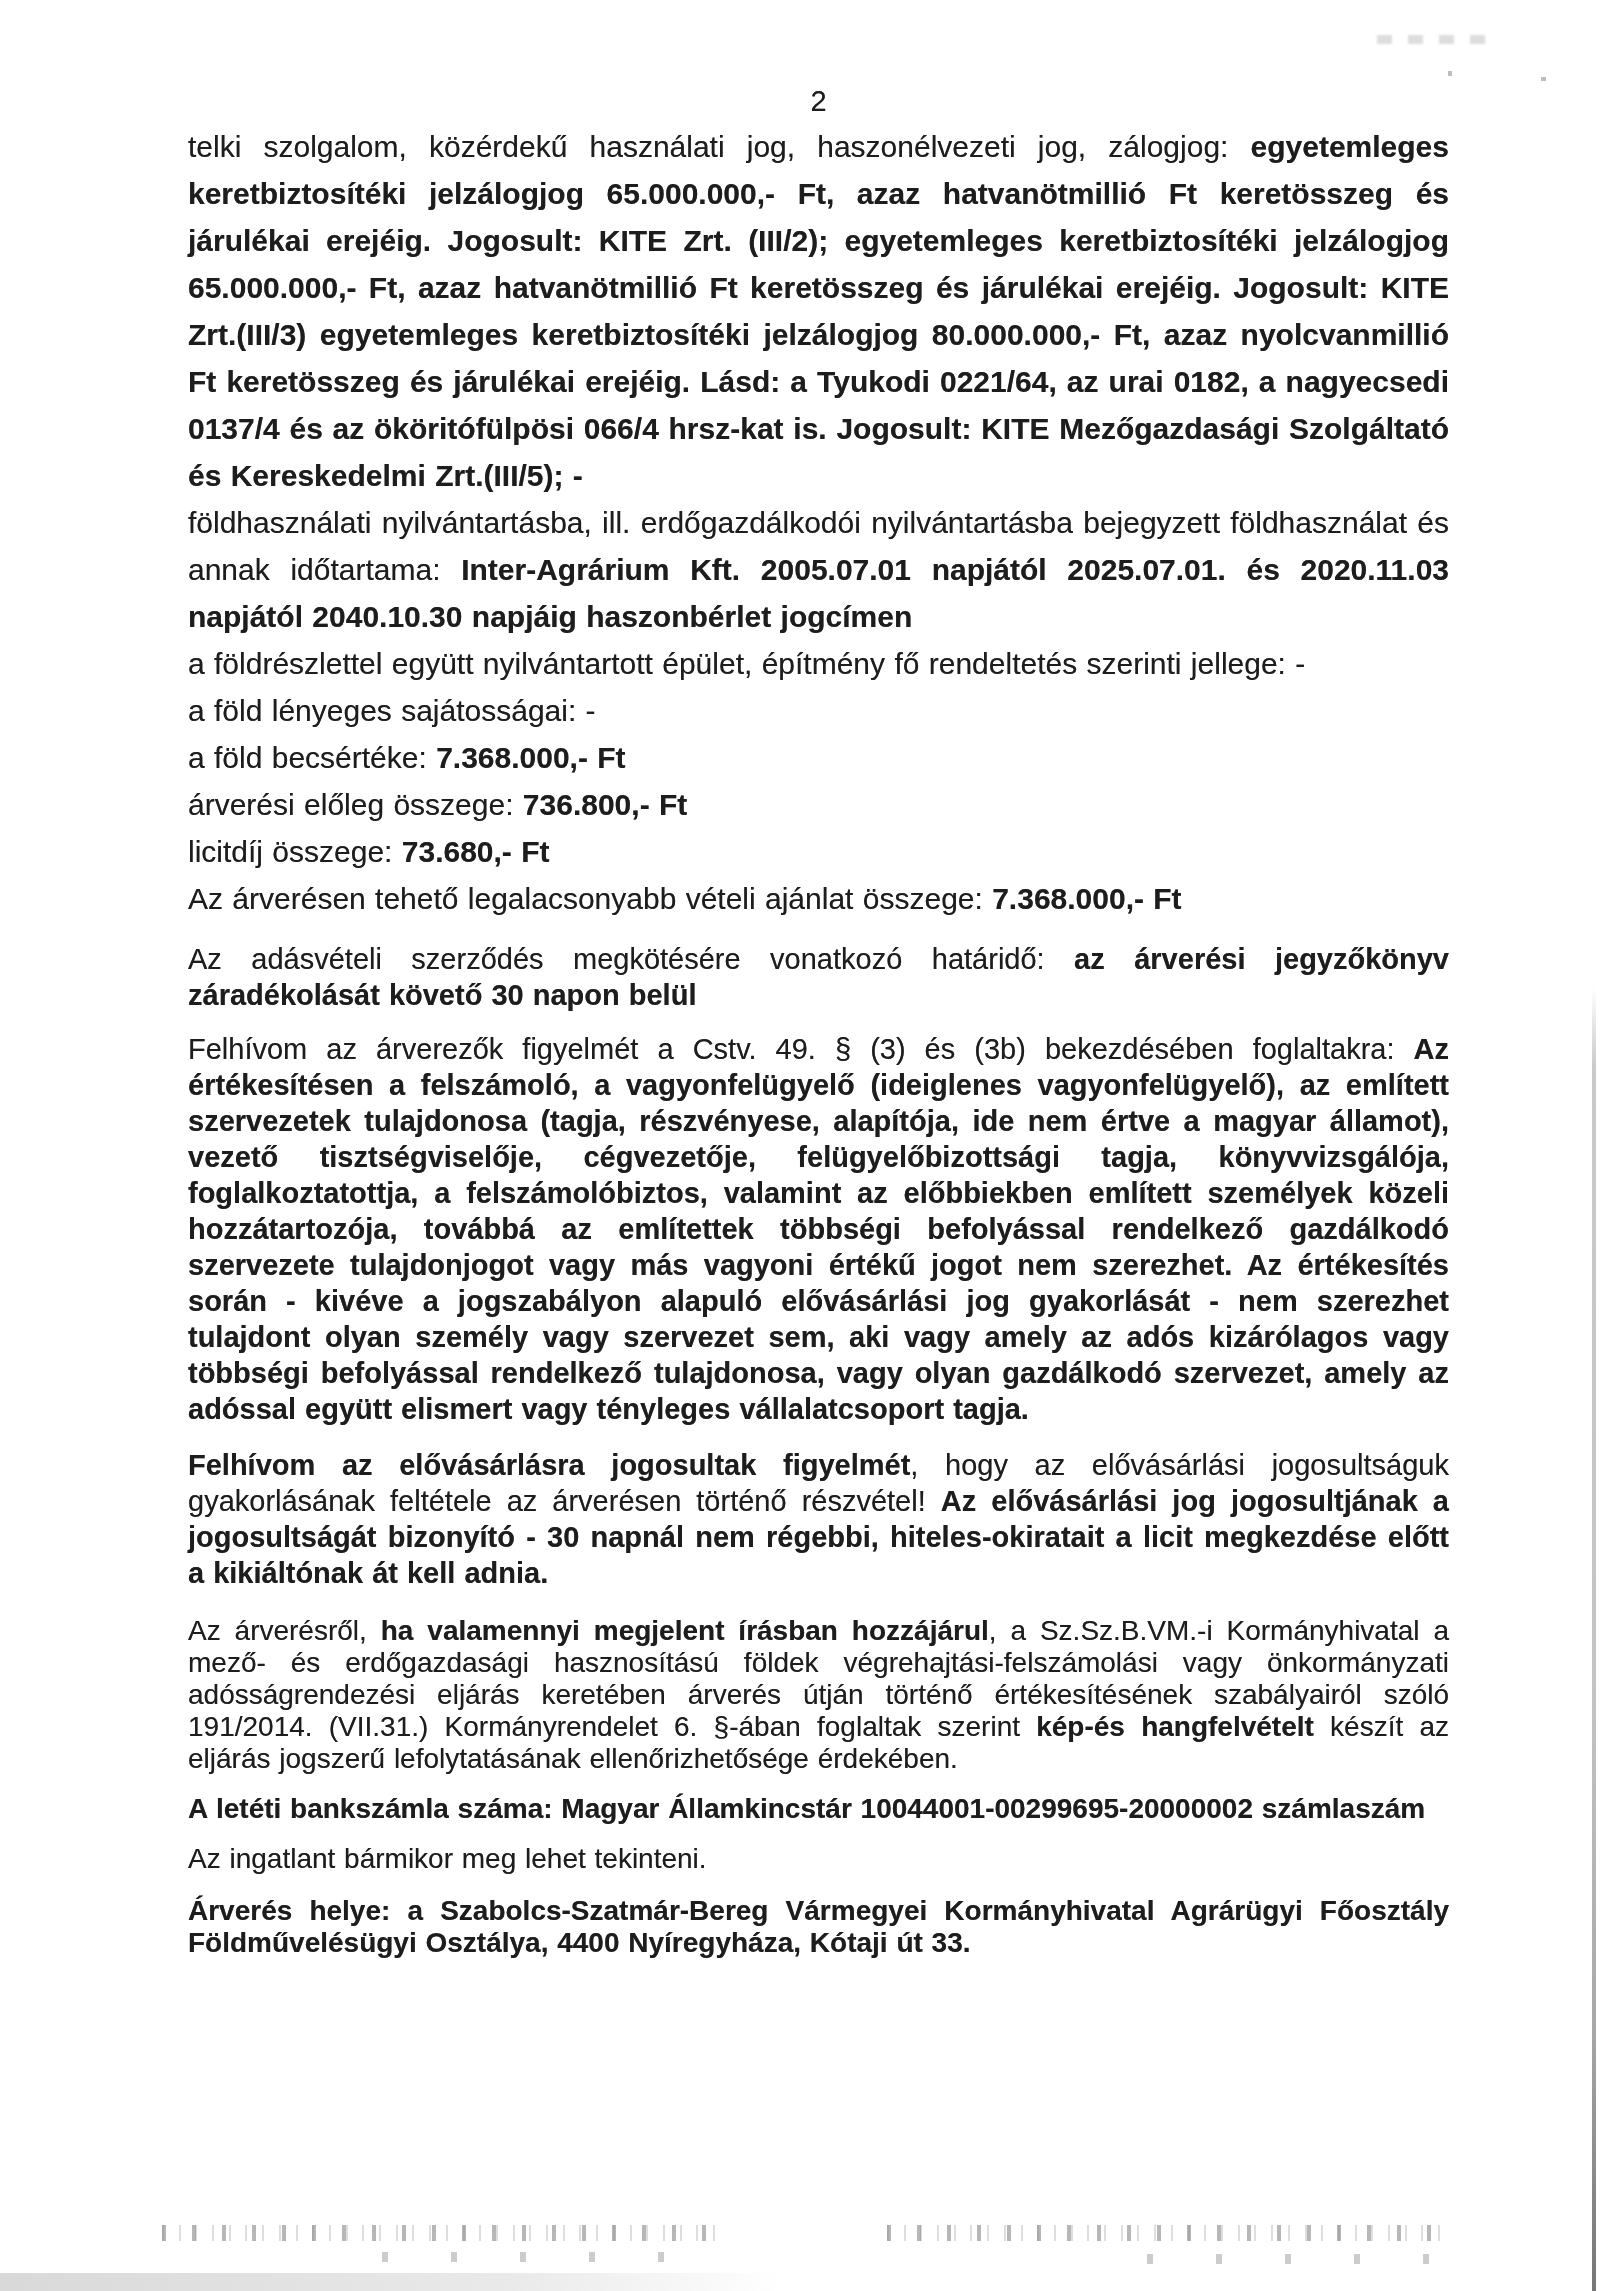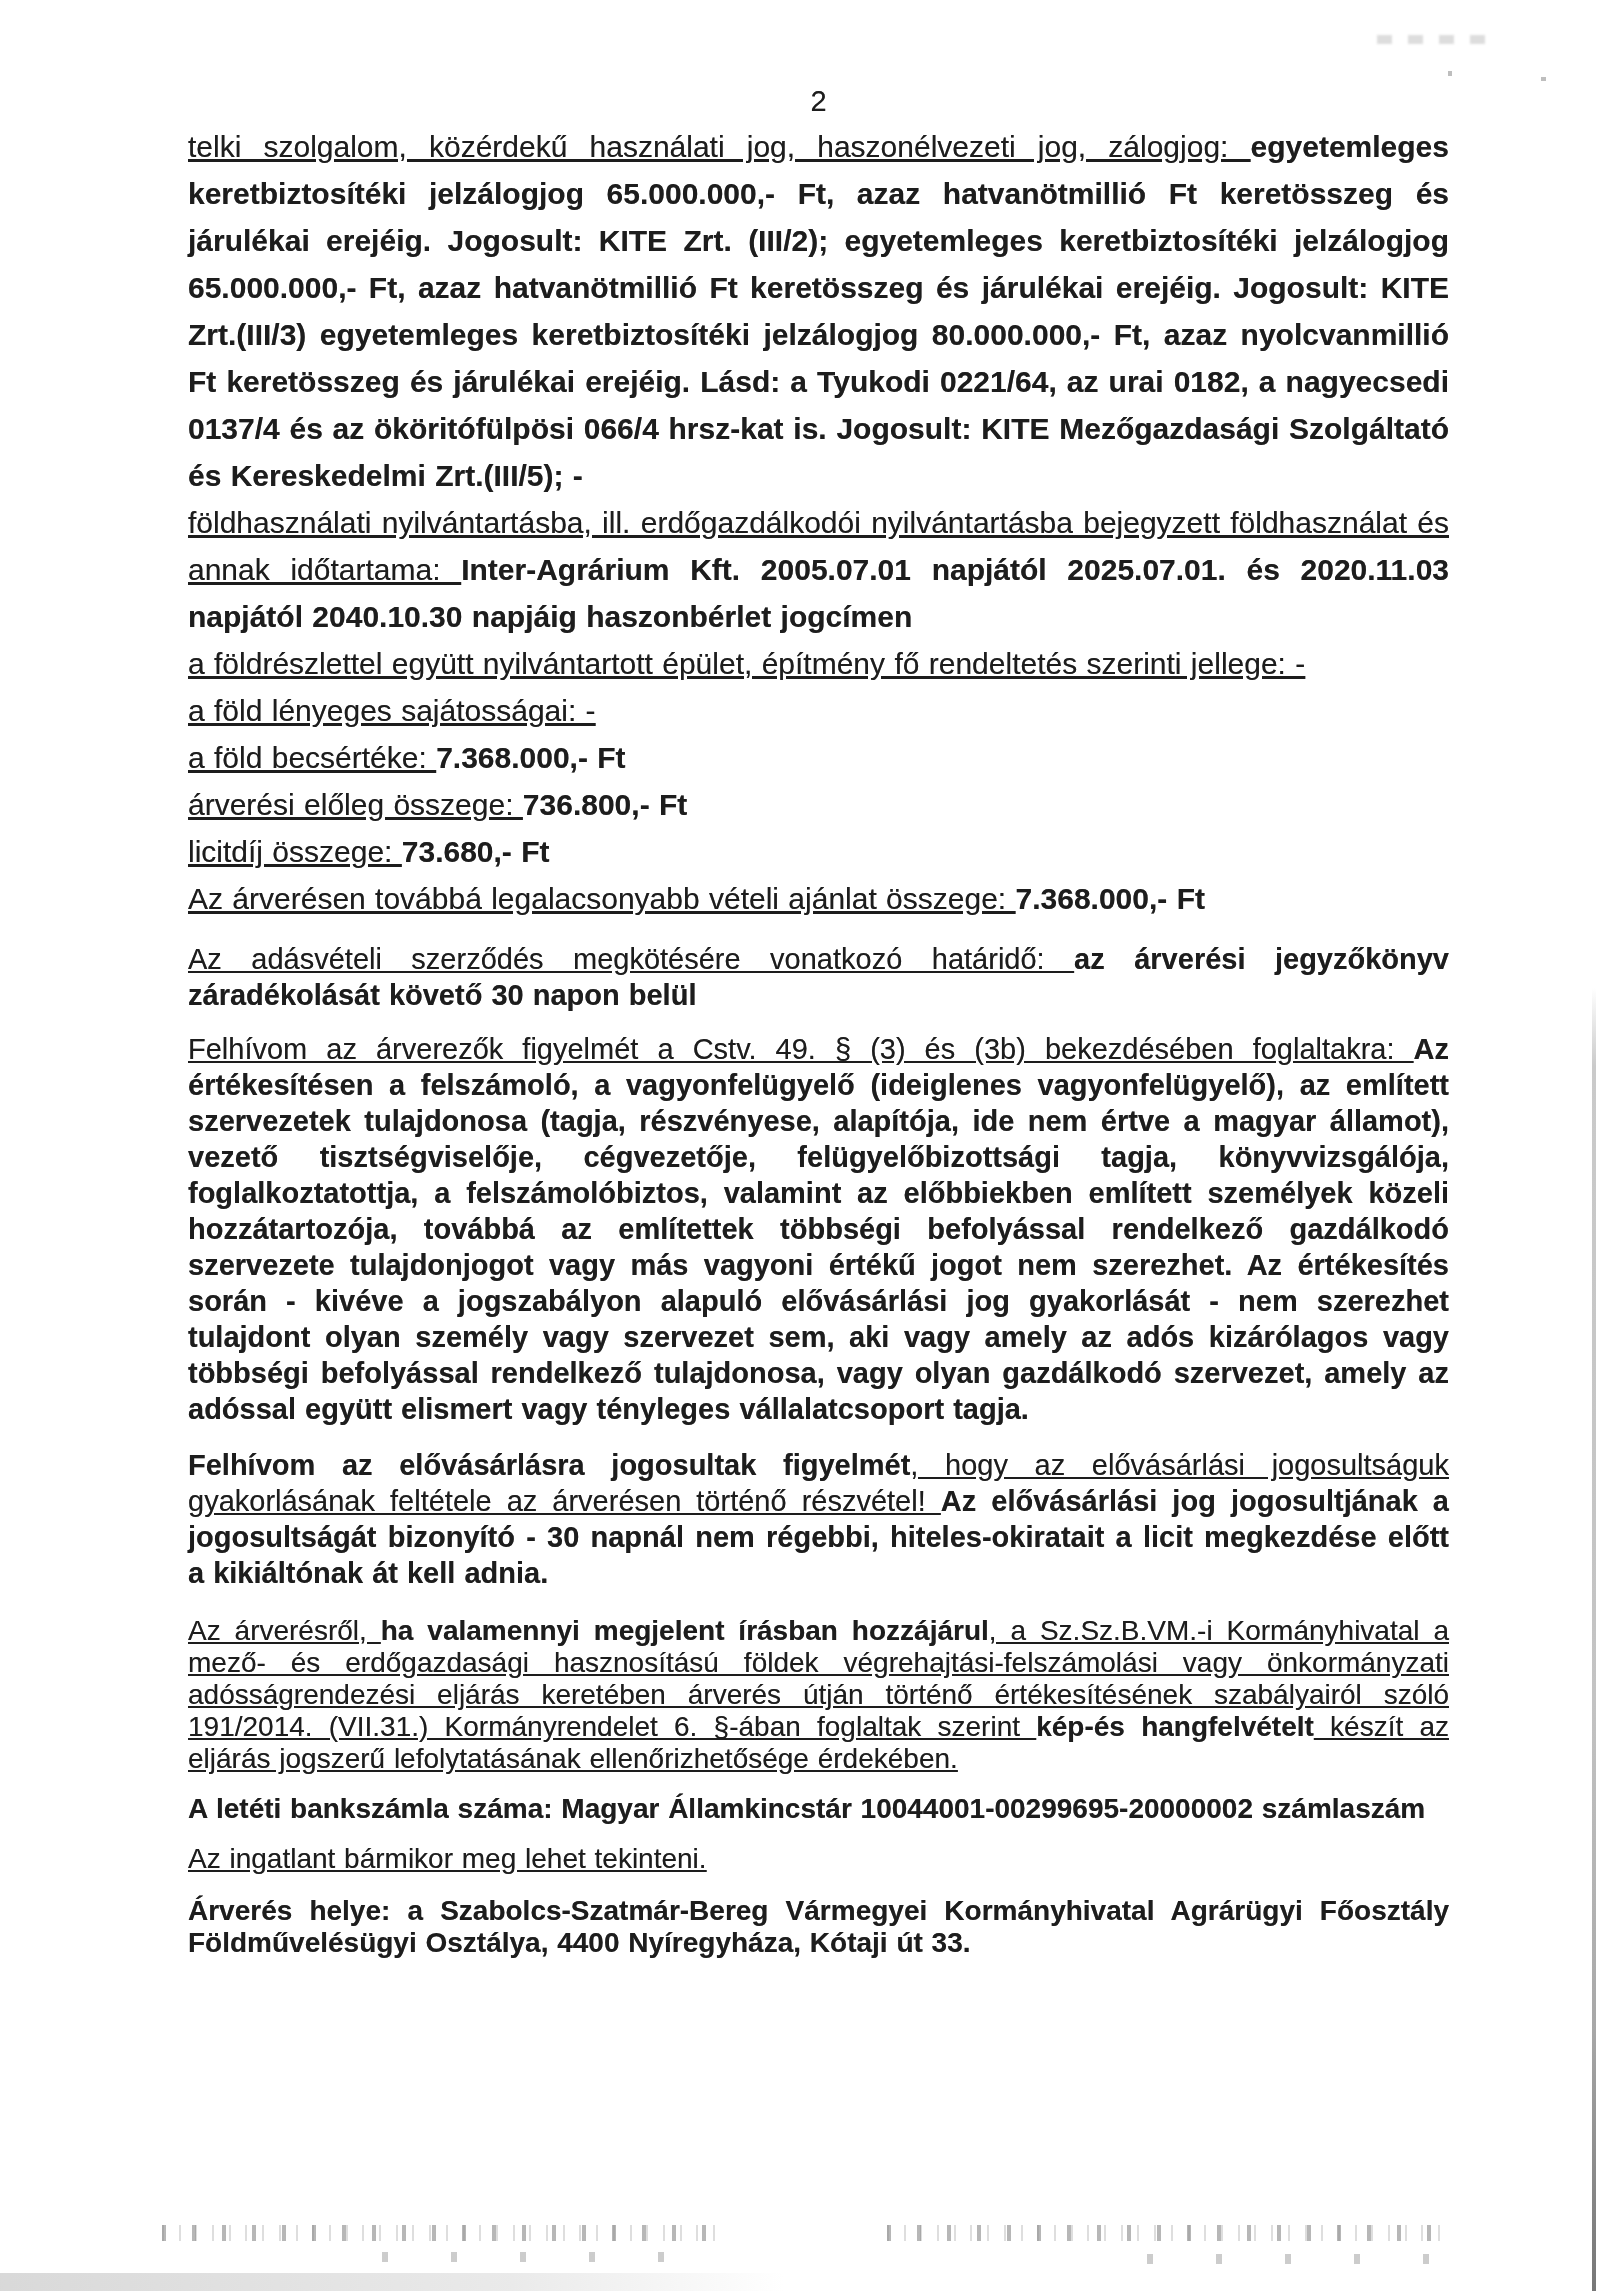--- a/index.html
+++ b/index.html
@@ -24,21 +24,21 @@
   .para{margin:0;word-spacing:1px;}
   .top  {font-size:30px;line-height:47px;text-align:justify;}
   .line {font-size:30px;line-height:47px;}
   .mid  {font-size:29px;line-height:36px;text-align:justify;}
   .tight{font-size:28px;line-height:32px;text-align:justify;}
   .gap-xs{margin-top:7.8px;}
   .gap-sm{margin-top:18px;}
   .gap-md{margin-top:19.6px;}
   .gap-lg{margin-top:23.5px;}
   .gap-xl{margin-top:20px;}
-  .run-r{font-weight:400;text-decoration:underline;}
+  .run-r{font-weight:400;}
   .run-b{font-weight:700;}
   .run-i{font-style:italic;}
 
   
   .art-vline{
     position:absolute;left:1592px;top:988px;width:3.9px;height:1304px;
     background:linear-gradient(to bottom,
       rgba(190,190,190,0) 0%, #cacaca 6%, #c3c3c3 55%,
       #a7a7a7 80%, #858585 93%, #777 100%);
   }
@@ -80,21 +80,21 @@
   <div class="doc">
     <span class="page-number">2</span>
 
   <p class="para top"><span class="run-r">telki szolgalom, közérdekű használati jog, haszonélvezeti jog, zálogjog: </span><span class="run-b">egyetemleges keretbiztosítéki jelzálogjog 65.000.000,- Ft, azaz hatvanötmillió Ft keretösszeg és járulékai erejéig. Jogosult: KITE Zrt. (III/2); egyetemleges keretbiztosítéki jelzálogjog 65.000.000,- Ft, azaz hatvanötmillió Ft keretösszeg és járulékai erejéig. Jogosult: KITE Zrt.(III/3) egyetemleges keretbiztosítéki jelzálogjog 80.000.000,- Ft, azaz nyolcvanmillió Ft keretösszeg és járulékai erejéig. Lásd: a Tyukodi 0221/64, az urai 0182, a nagyecsedi 0137/4 és az ököritófülpösi 066/4 hrsz-kat is. Jogosult: KITE Mezőgazdasági Szolgáltató és Kereskedelmi Zrt.(III/5); -</span></p>
       <p class="para top"><span class="run-r">földhasználati nyilvántartásba, ill. erdőgazdálkodói nyilvántartásba bejegyzett földhasználat és annak időtartama: </span><span class="run-b">Inter-Agrárium Kft. 2005.07.01 napjától 2025.07.01. és 2020.11.03 napjától 2040.10.30 napjáig haszonbérlet jogcímen</span></p>
       <p class="para line"><span class="run-r">a földrészlettel együtt nyilvántartott épület, építmény fő rendeltetés szerinti jellege: -</span></p>
       <p class="para line"><span class="run-r">a föld lényeges sajátosságai: -</span></p>
       <p class="para line"><span class="run-r">a föld becsértéke: </span><span class="run-b">7.368.000,- Ft</span></p>
       <p class="para line"><span class="run-r">árverési előleg összege: </span><span class="run-b">736.800,- Ft</span></p>
       <p class="para line"><span class="run-r">licitdíj összege: </span><span class="run-b">73.680,- Ft</span></p>
-      <p class="para line"><span class="run-r">Az árverésen továbbá legalacsonyabb vételi ajánlat összege: </span><span class="run-b">7.368.000,- Ft</span></p>
+      <p class="para line"><span class="run-r">Az árverésen tehető legalacsonyabb vételi ajánlat összege: </span><span class="run-b">7.368.000,- Ft</span></p>
       <p class="para mid gap-md"><span class="run-r">Az adásvételi szerződés megkötésére vonatkozó határidő: </span><span class="run-b">az árverési jegyzőkönyv záradékolását követő 30 napon belül</span></p>
       <p class="para mid gap-sm"><span class="run-r">Felhívom az árverezők figyelmét a Cstv. 49. § (3) és (3b) bekezdésében foglaltakra: </span><span class="run-b">Az értékesítésen a felszámoló, a vagyonfelügyelő (ideiglenes vagyonfelügyelő), az említett szervezetek tulajdonosa (tagja, részvényese, alapítója, ide nem értve a magyar államot), vezető tisztségviselője, cégvezetője, felügyelőbizottsági tagja, könyvvizsgálója, foglalkoztatottja, a felszámolóbiztos, valamint az előbbiekben említett személyek közeli hozzátartozója, továbbá az említettek többségi befolyással rendelkező gazdálkodó szervezete tulajdonjogot vagy más vagyoni értékű jogot nem szerezhet. Az értékesítés során - kivéve a jogszabályon alapuló elővásárlási jog gyakorlását - nem szerezhet tulajdont olyan személy vagy szervezet sem, aki vagy amely az adós kizárólagos vagy többségi befolyással rendelkező tulajdonosa, vagy olyan gazdálkodó szervezet, amely az adóssal együtt elismert vagy tényleges vállalatcsoport tagja.</span></p>
       <p class="para mid gap-xl"><span class="run-b">Felhívom az elővásárlásra jogosultak figyelmét</span><span class="run-r">, hogy az elővásárlási jogosultságuk gyakorlásának feltétele az árverésen történő részvétel! </span><span class="run-b">Az elővásárlási jog jogosultjának a jogosultságát bizonyító - 30 napnál nem régebbi, hiteles-okiratait a licit megkezdése előtt a kikiáltónak át kell adnia.</span></p>
       <p class="para tight gap-lg"><span class="run-r">Az árverésről, </span><span class="run-b">ha valamennyi megjelent írásban hozzájárul</span><span class="run-r">, a Sz.Sz.B.VM.-i Kormányhivatal a mező- és erdőgazdasági hasznosítású földek végrehajtási-felszámolási vagy önkormányzati adósságrendezési eljárás keretében árverés útján történő értékesítésének szabályairól szóló 191/2014. (VII.31.) Kormányrendelet 6. §-ában foglaltak szerint </span><span class="run-b">kép-és hangfelvételt</span><span class="run-r"> készít az eljárás jogszerű lefolytatásának ellenőrizhetősége érdekében.</span></p>
       <p class="para tight gap-sm"><span class="run-b">A letéti bankszámla száma: Magyar Államkincstár 10044001-00299695-20000002 számlaszám</span></p>
       <p class="para tight gap-sm"><span class="run-r">Az ingatlant bármikor meg lehet tekinteni.</span></p>
       <p class="para tight gap-md"><span class="run-b">Árverés helye: a Szabolcs-Szatmár-Bereg Vármegyei Kormányhivatal Agrárügyi Főosztály Földművelésügyi Osztálya, 4400 Nyíregyháza, Kótaji út 33.</span></p>
     </div>
 
   <div class="smudge-top"></div>

